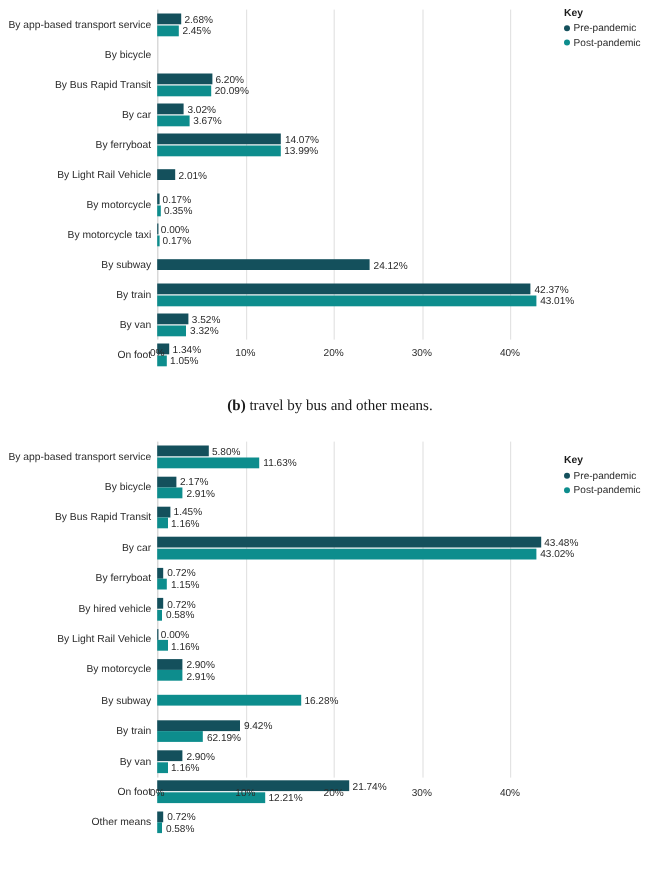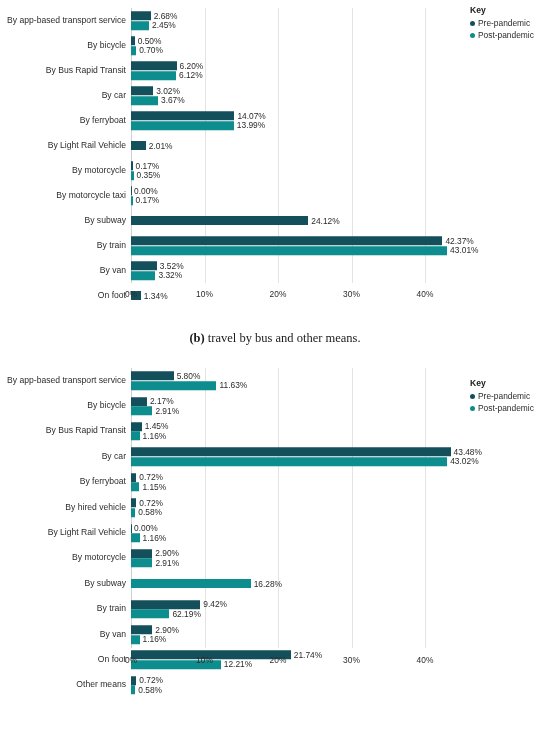--- a/index.html
+++ b/index.html
@@ -197,41 +197,31 @@
                 <div class="bar-value" style="left: 19.698px;">2.68%</div>
               </div>
               <div class="bar-wrap">
                 <div class="bar post" title="By app-based transport service — Post-pandemic: 2.45%" style="width: 18.0075px; background: rgb(13, 141, 141);"></div>
                 <div class="bar-value" style="left: 18.0075px;">2.45%</div>
               </div>
             </div>
           </div>
           <div class="row">
             <div class="cat-label">By bicycle</div>
-            <div class="bars">
-              <div class="bar-wrap">
-                <div class="bar pre" title="By bicycle — Pre-pandemic: 0.50%" style="width: 3.675px; background: rgb(20, 80, 92);"></div>
-                <div class="bar-value" style="left: 3.675px;">0.50%</div>
-              </div>
-              <div class="bar-wrap">
-                <div class="bar post" title="By bicycle — Post-pandemic: 0.70%" style="width: 5.145px; background: rgb(13, 141, 141);"></div>
-                <div class="bar-value" style="left: 5.145px;">0.70%</div>
-              </div>
-            </div>
           </div>
           <div class="row">
             <div class="cat-label">By Bus Rapid Transit</div>
             <div class="bars">
               <div class="bar-wrap">
                 <div class="bar pre" title="By Bus Rapid Transit — Pre-pandemic: 6.20%" style="width: 45.57px; background: rgb(20, 80, 92);"></div>
                 <div class="bar-value" style="left: 45.57px;">6.20%</div>
               </div>
               <div class="bar-wrap">
                 <div class="bar post" title="By Bus Rapid Transit — Post-pandemic: 6.12%" style="width: 44.982px; background: rgb(13, 141, 141);"></div>
-                <div class="bar-value" style="left: 44.982px;">6.12%</div>
+                <div class="bar-value" style="left: 44.982px;">20.09%</div>
               </div>
             </div>
           </div>
           <div class="row">
             <div class="cat-label">By car</div>
             <div class="bars">
               <div class="bar-wrap">
                 <div class="bar pre" title="By car — Pre-pandemic: 3.02%" style="width: 22.197px; background: rgb(20, 80, 92);"></div>
                 <div class="bar-value" style="left: 22.197px;">3.02%</div>
               </div>
@@ -323,20 +313,24 @@
                 <div class="bar-value" style="left: 24.402px;">3.32%</div>
               </div>
             </div>
           </div>
           <div class="row">
             <div class="cat-label">On foot</div>
             <div class="bars">
               <div class="bar-wrap">
                 <div class="bar pre" title="On foot — Pre-pandemic: 1.34%" style="width: 9.849px; background: rgb(20, 80, 92);"></div>
                 <div class="bar-value" style="left: 9.849px;">1.34%</div>
+              </div>
+              <div class="bar-wrap">
+                <div class="bar post" title="On foot — Post-pandemic: 1.05%" style="width: 7.7175px; background: rgb(13, 141, 141);"></div>
+                <div class="bar-value" style="left: 7.7175px;">1.05%</div>
               </div>
             </div>
           </div>
         </div>
     </div>
     <div class="axis" id="axis-b">
         <div class="tick" style="left: 0px;">0%</div>
         <div class="tick" style="left: 73.5px;">10%</div>
         <div class="tick" style="left: 147px;">20%</div>
         <div class="tick" style="left: 220.5px;">30%</div>

